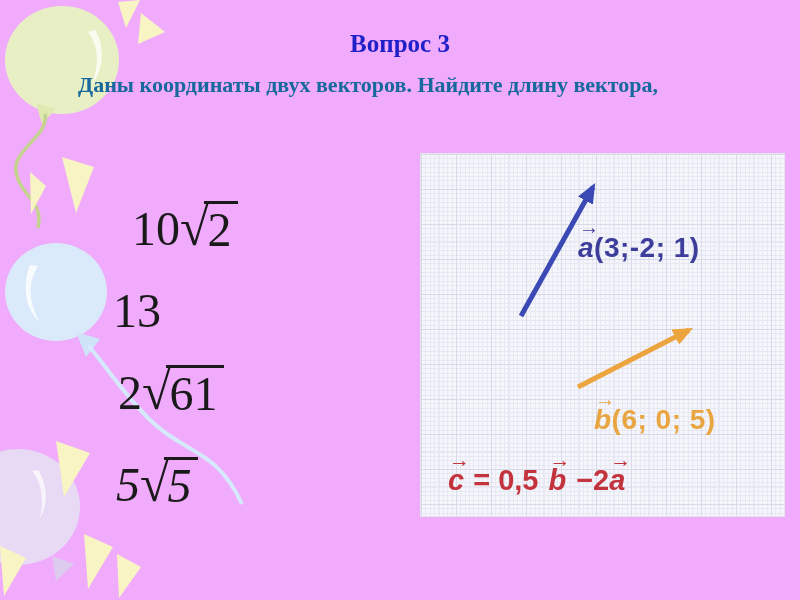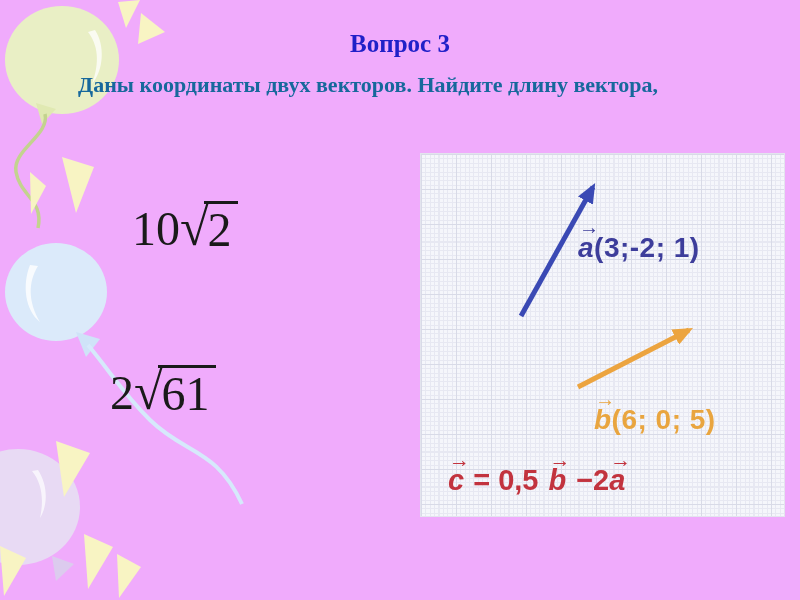--- a/index.html
+++ b/index.html
@@ -20,21 +20,21 @@
     line-height:31px; font-family:"Liberation Serif", serif;
   }
 
   
   .option{
     position:absolute; color:#1a1a1a; font-size:48px; line-height:1;
     font-family:"Liberation Serif", serif; cursor:pointer; white-space:nowrap;
   }
   .opt1{left:108px; top:200px;margin-left:24px;}
   .opt2{left:113px; top:287px;}
-  .opt3{left:110px; top:364px;}
+  .opt3{left:118px; top:364px;}
   .opt4{left:116px; top:456px; font-style:italic;}
   .rad-sign{font-size:52px; display:inline-block; line-height:0.9;}
   .rad-body{
     display:inline-block; border-top:3px solid #1a1a1a;
     margin-left:-5px; padding:2px 6px 0 4px; position:relative; top:1px;
   }
 
   
   .panel{
     position:absolute; left:420px; top:153px; width:363px; height:362px;
@@ -107,23 +107,25 @@
   </svg>
 
   <h1 class="title">Вопрос 3</h1>
 
   <div class="question">
     <div>Даны координаты двух векторов. Найдите длину вектора,</div>
   </div>
 
   <div class="option opt1"><span>10</span><span class="rad-sign">√</span><span class="rad-body">2</span></div>
 
+  <div class="option opt2"><span>13</span></div>
 
   <div class="option opt3"><span>2</span><span class="rad-sign">√</span><span class="rad-body">61</span></div>
 
+  <div class="option opt4"><span>5</span><span class="rad-sign">√</span><span class="rad-body">5</span></div>
 
   <div class="panel">
     <svg class="vectors" viewBox="0 0 363 362">
       <defs>
         <marker id="ab" markerWidth="4" markerHeight="3.4" refX="3.1" refY="1.7" orient="auto">
           <path d="M0,0 L4,1.7 L0,3.4 Z" fill="#3a49b4"></path>
         </marker>
         <marker id="ob" markerWidth="4" markerHeight="3.4" refX="3.1" refY="1.7" orient="auto">
           <path d="M0,0 L4,1.7 L0,3.4 Z" fill="#eca43f"></path>
         </marker>

